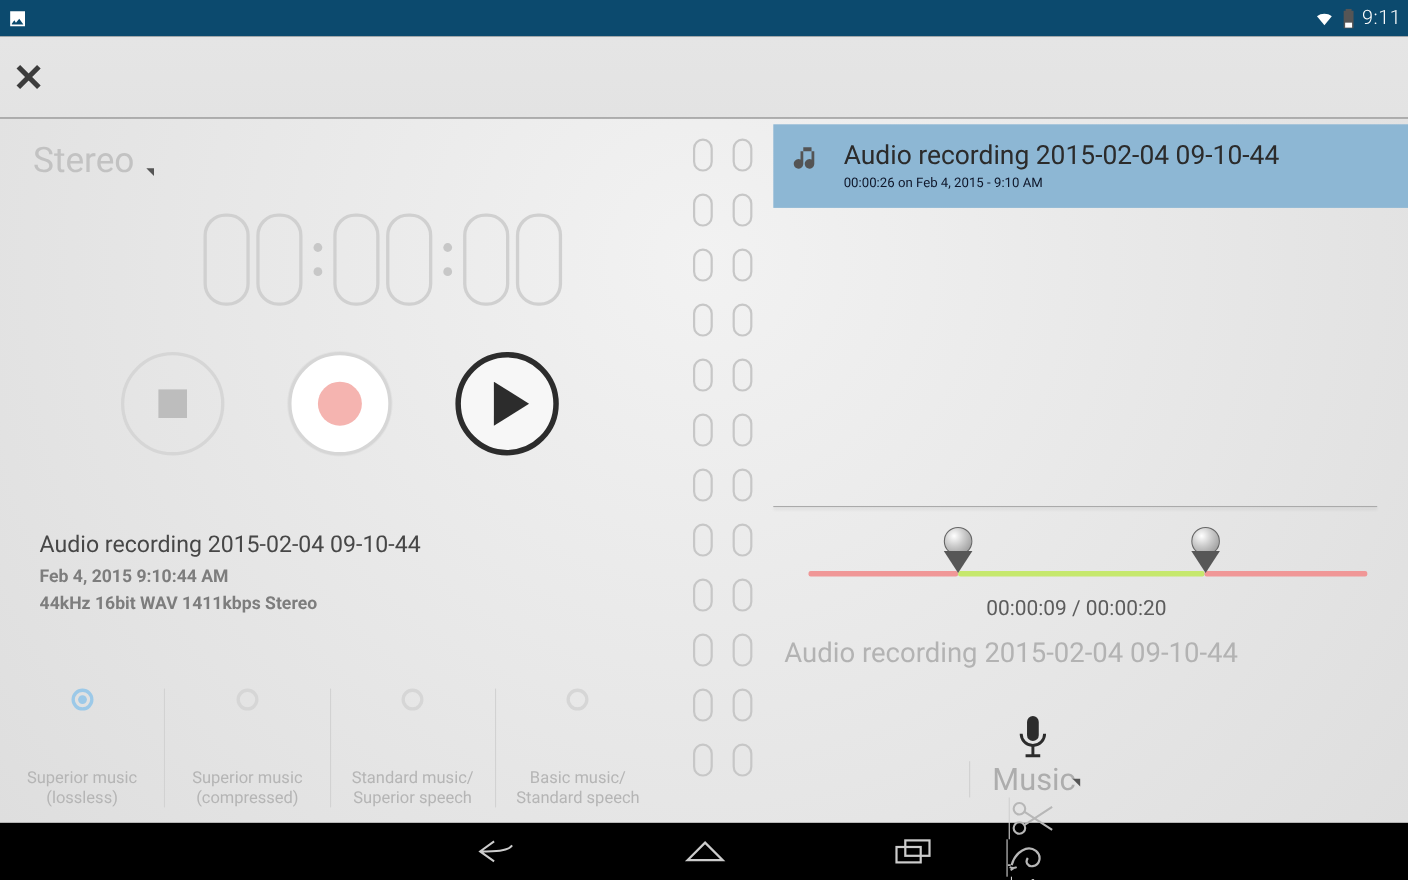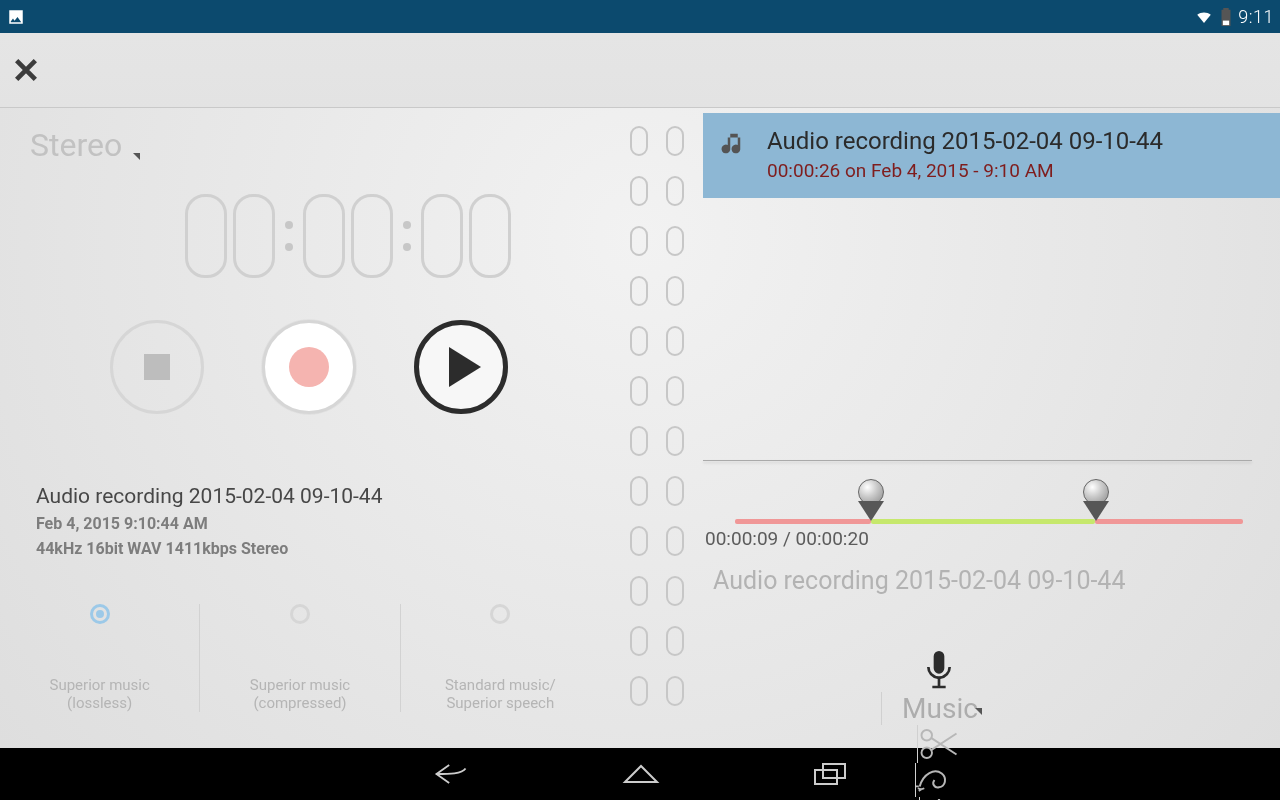--- a/index.html
+++ b/index.html
@@ -60,21 +60,21 @@
   .ctrl.rec .dot{width:40px;height:40px;border-radius:50%;background:#f5b4b0;}
   .ctrl.play{ border:5px solid #2c2c2c; background:#f7f7f7;}
   .ctrl.play .tri{width:0;height:0;border-top:20px solid transparent;border-bottom:20px solid transparent;border-left:32px solid #2c2c2c;margin-left:8px;}
 
   
   .file-info{ margin-top:70px; margin-left:6px;}
   .file-info .title{font-size:21px; color:#474747;}
   .file-info .line{font-size:16px; color:#7d7d7d; margin-top:6px;font-weight:bold;}
 
   
-  .qual-row{ position:absolute; bottom:36px; left:0; width:600px;
+  .qual-row{ position:absolute; bottom:14px; left:0; width:600px;
     display:flex; align-items:flex-end;}
   .qual{
     flex:1; text-align:center; color:#b5b5b5; font-size:15px; line-height:18px;
     padding:0 4px; position:relative; cursor:pointer;
   }
   .qual + .qual{ border-left:1px solid #d2d2d2; }
   .qual .radio{
     width:20px;height:20px;border-radius:50%;border:3px solid #d6d6d6;
     margin:0 auto 52px; position:relative;
   }
@@ -95,21 +95,21 @@
   .right-pane{
     flex:1; position:relative; padding-right:28px; padding-left:78px;
   }
   .rec-item{
     position:absolute; left:78px; right:0; top:5px;
     background:#8db7d4; padding:14px 18px 16px 16px;
     display:flex; gap:18px; align-items:flex-start;
   }
   .rec-item .mus-ic svg{display:block; fill:#545454;}
   .rec-item .r-title{font-size:24px; color:#2b2b2b;}
-  .rec-item .r-sub{font-size:19px; color:#7f1d1d; margin-top:4px;}
+  .rec-item .r-sub{font-size:12px; color:#0f172a; margin-top:4px;}
 
   
   .trim{
     position:absolute; left:78px; right:28px; top:352px;
   }
   .trim-rule{height:1px;background:#aaa;width:100%;box-shadow:0 2px 3px rgba(0,0,0,0.15);}
   .trim-track{ position:relative; height:12px; margin-top:54px;}
   .trim-bar{position:absolute;height:5px;top:4px;border-radius:2px;}
   .bar-left{left:32px;width:136px;background:#f09797;}
   .bar-mid{left:168px;width:224px;background:#c6e86d;}
@@ -121,21 +121,21 @@
     width:26px;height:26px;border-radius:50%;
     background:radial-gradient(circle at 35% 30%, #fff 0%, #ccc 40%, #888 100%);
     border:1px solid #666; margin:0 auto;
   }
   .pin .stem{
     width:0;height:0;margin:0 auto;margin-top:-4px;
     border-left:13px solid transparent;border-right:13px solid transparent;border-top:20px solid #575757;
   }
   .pin1{left:151px;} .pin2{left:376px;}
 
-  .trim-time{ font-size:19px; color:#5c5c5c; margin-left:2px;}
+  .trim-time{ font-size:19px; color:#5c5c5c; margin-top:14px; margin-left:2px;text-align:center;}
   .trim-name{ font-size:25px; color:#b3b3b3; margin-top:16px; margin-left:10px;}
 
   
   .rt-toolbar{
     position:absolute; bottom:18px; left:0; right:28px;
     display:flex; align-items:center; height:80px;flex-direction:column;
   }
   .rt-toolbar .cell{
     flex:1; display:flex;align-items:center;justify-content:center;
     height:60px; cursor:pointer; position:relative;
@@ -243,20 +243,25 @@
       </div>
       <div class="qual">
         <div class="radio"></div>
         <div class="t1">Superior music</div>
         <div class="t2">(compressed)</div>
       </div>
       <div class="qual">
         <div class="radio"></div>
         <div class="t1">Standard music/</div>
         <div class="t2">Superior speech</div>
+      </div>
+      <div class="qual">
+        <div class="radio"></div>
+        <div class="t1">Basic music/</div>
+        <div class="t2">Standard speech</div>
       </div>
     </div>
   </div>
 
   <div class="vu">
     <div class="vu-col">
       <div class="vu-seg"></div>
         <div class="vu-seg"></div>
         <div class="vu-seg"></div>
         <div class="vu-seg"></div>

